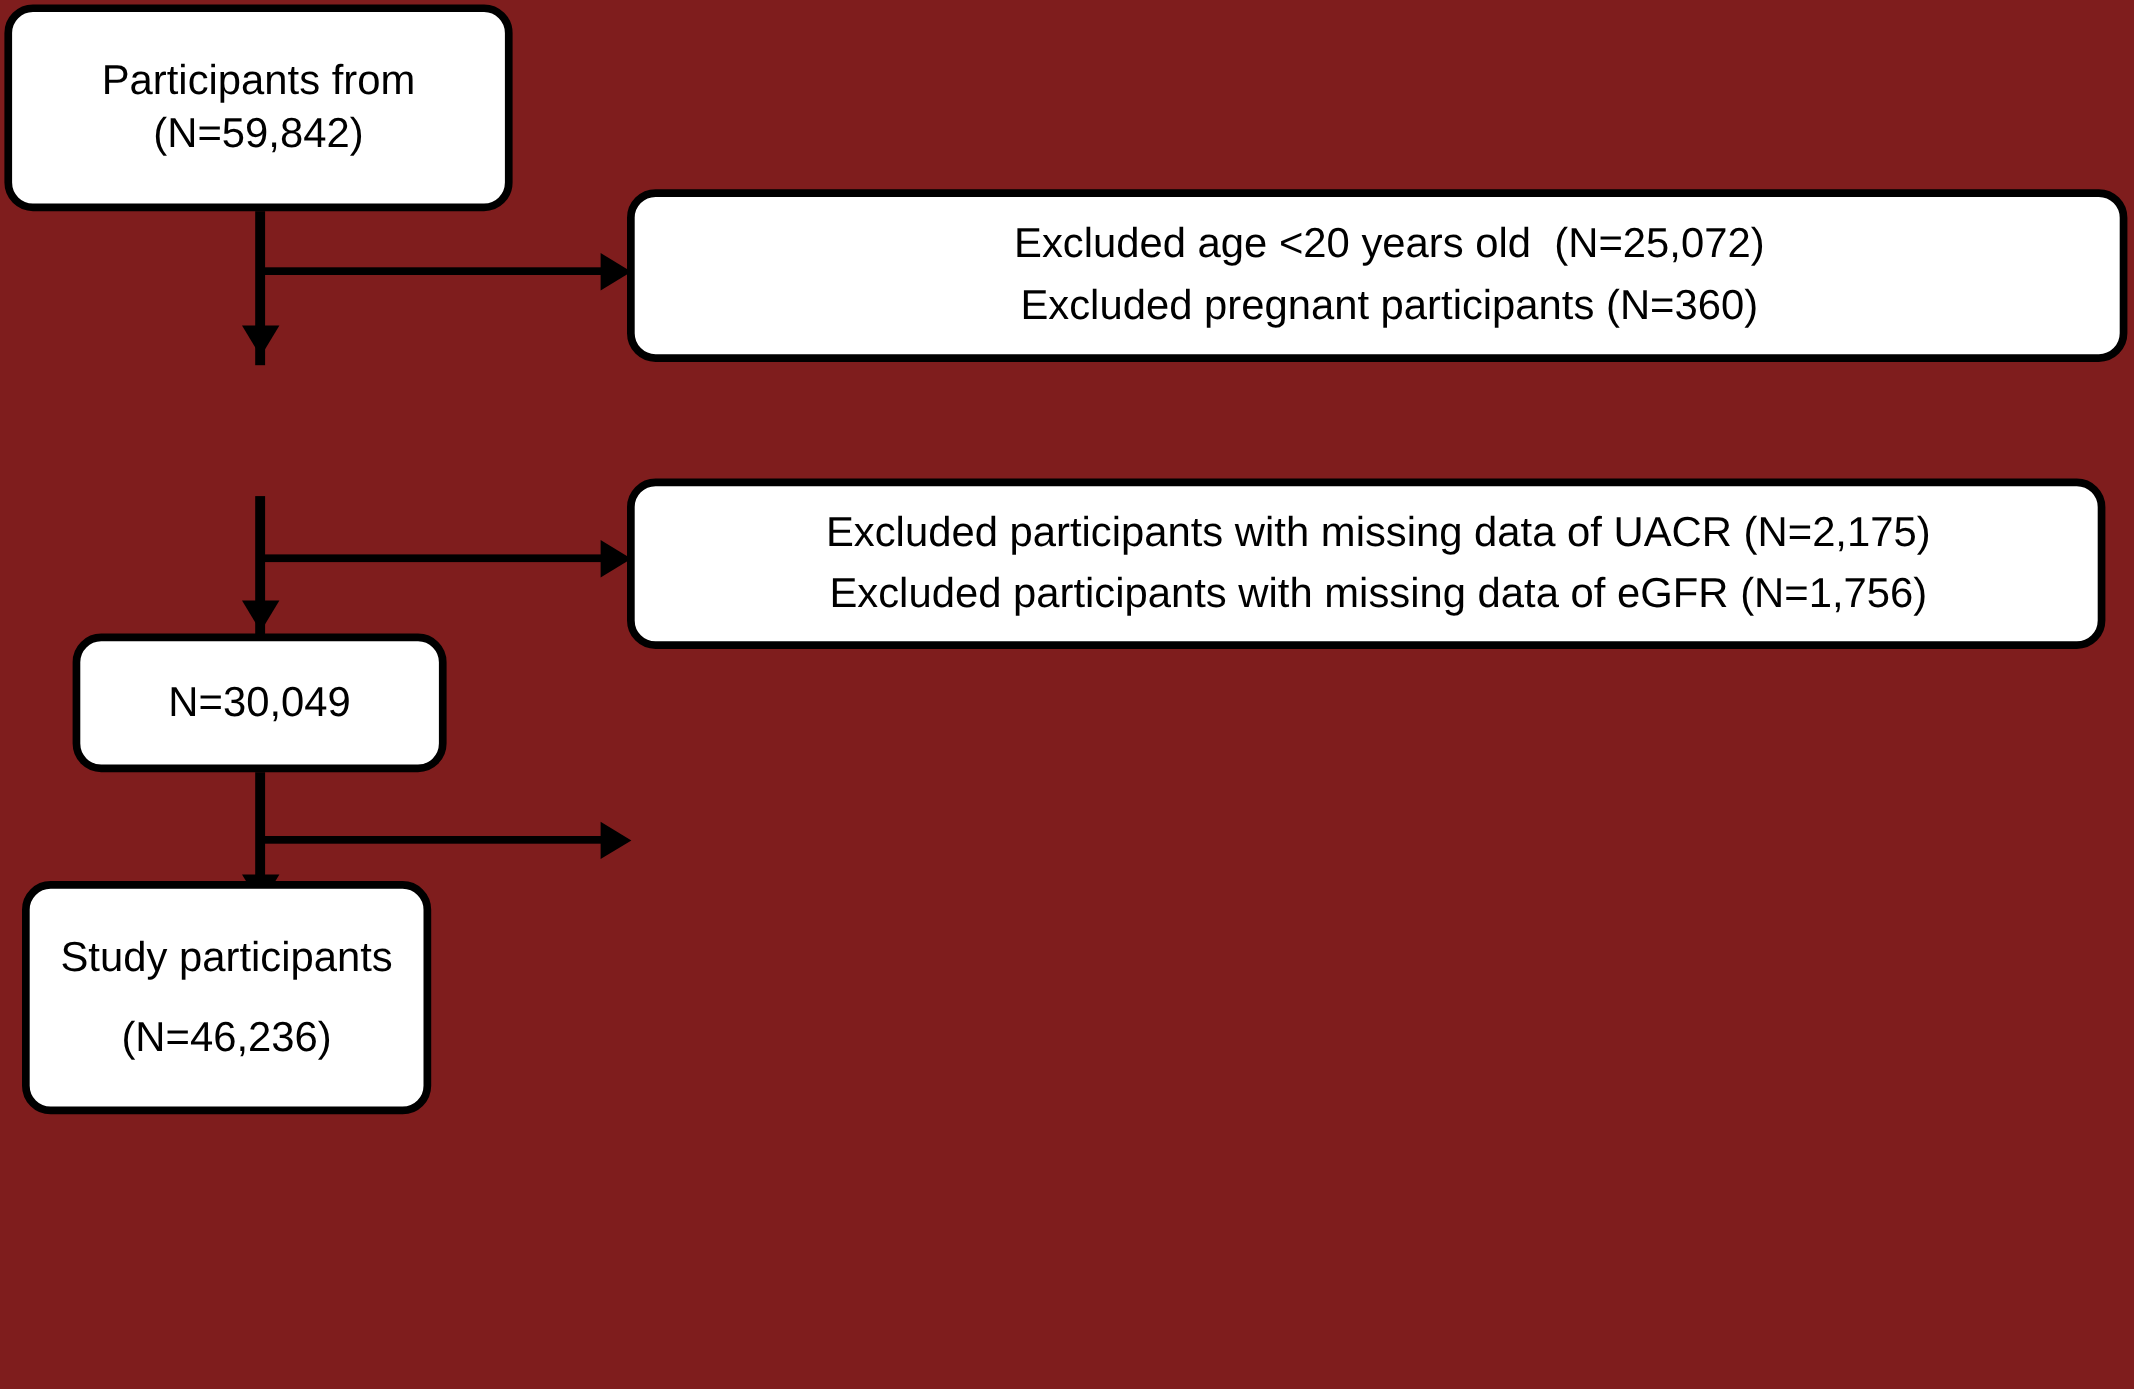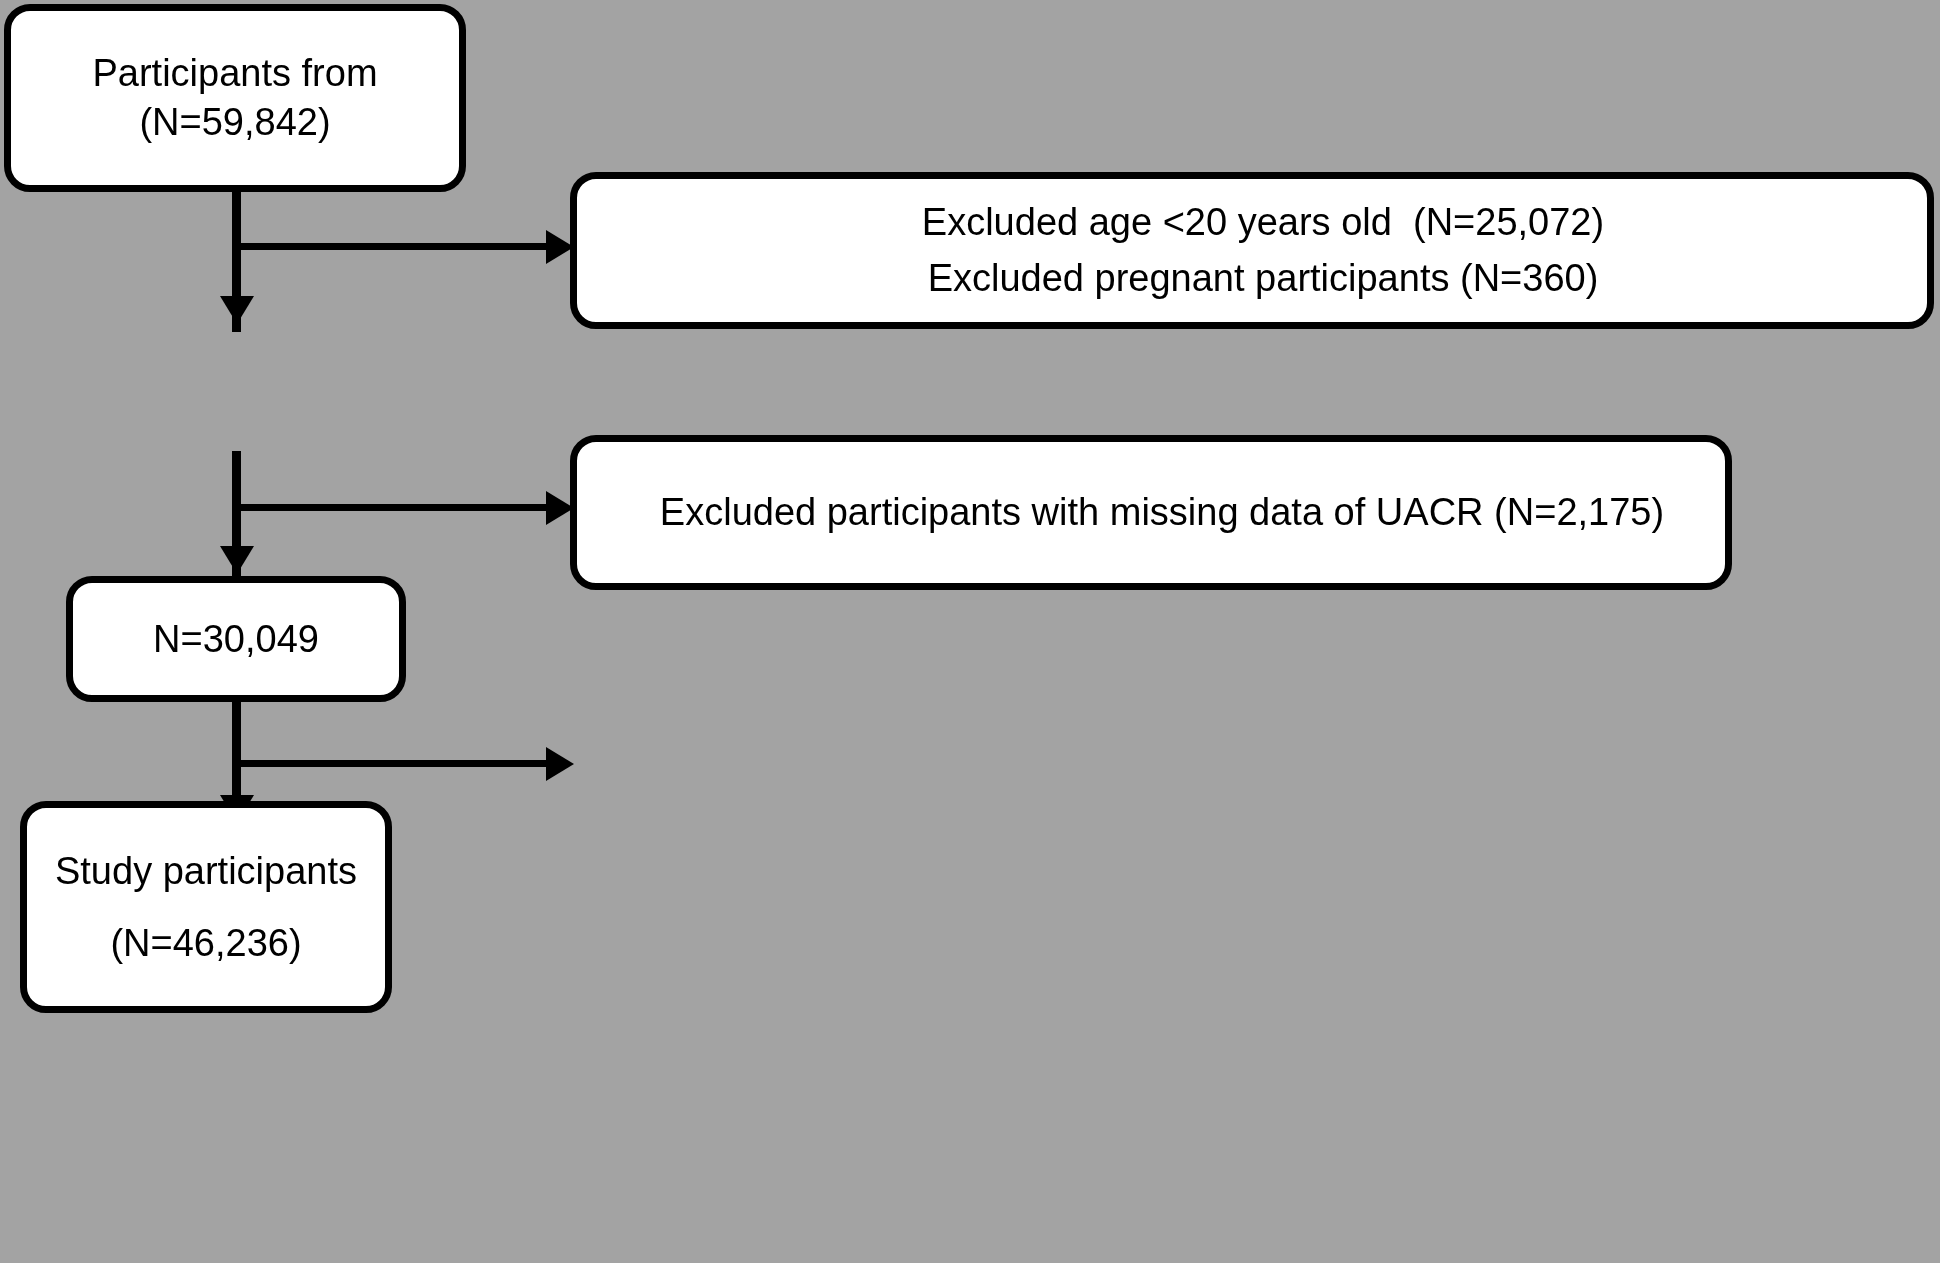--- a/index.html
+++ b/index.html
@@ -4,21 +4,21 @@
 <style>
   html, body {
     margin: 0;
     padding: 0;
     background: #ffffff;
   }
   #canvas {
     position: relative;
     width: 1940px;
     height: 1263px;
-    background: #a3a3a3;
+    background: #7f1d1d;
     overflow: hidden;
     font-family: "Liberation Sans", sans-serif;
     color: #000000;
   }
   .node {
     position: absolute;
     box-sizing: border-box;
     border: 7px solid #000000;
     border-radius: 26px;
     background: #ffffff;
@@ -70,21 +70,21 @@
   .excl .line {
     display: block;
     white-space: pre;
     text-align: center;
     line-height: 1.45;
   }
   #excl-1 {
     left: 570px; top: 172px; width: 1364px; height: 157px;
   }
   #excl-2 {
-    left: 570px; top: 435px; width: 1162px; height: 155px;
+    left: 570px; top: 435px; width: 1344px; height: 155px;
   }
   #excl-3 {
     left: 570px; top: 684px; width: 1366px; height: 155px;
   }
   
   .vline {
     position: absolute;
     width: 9px;
     background: #000000;
     left: 232px;
@@ -165,16 +165,17 @@
     <span class="line">(N=46,236)</span>
   </div>
 
   <div class="excl" id="excl-1">
     <span class="line">Excluded age &lt;20 years old  (N=25,072)</span>
     <span class="line">Excluded pregnant participants (N=360)</span>
   </div>
 
   <div class="excl" id="excl-2">
     <span class="line">Excluded participants with missing data of UACR (N=2,175)</span>
+    <span class="line">Excluded participants with missing data of eGFR (N=1,756)</span>
   </div>
 
 
 </div>
 
 </body></html>

